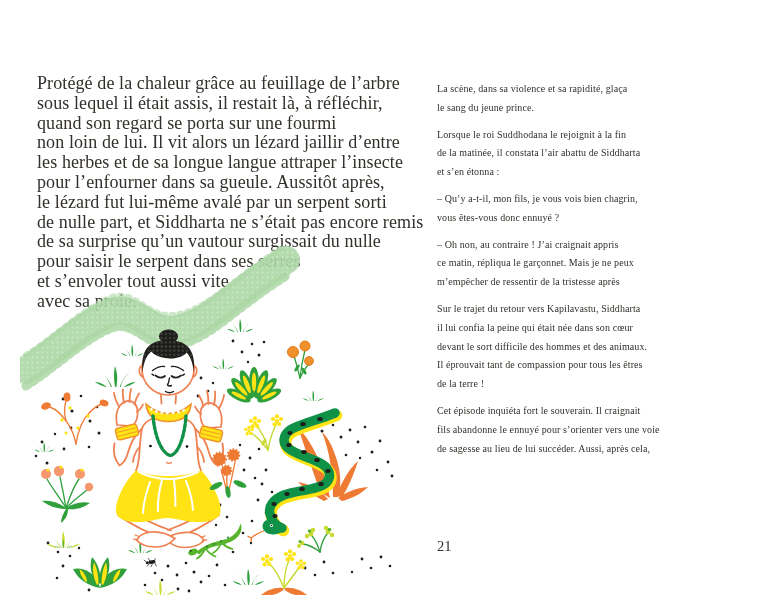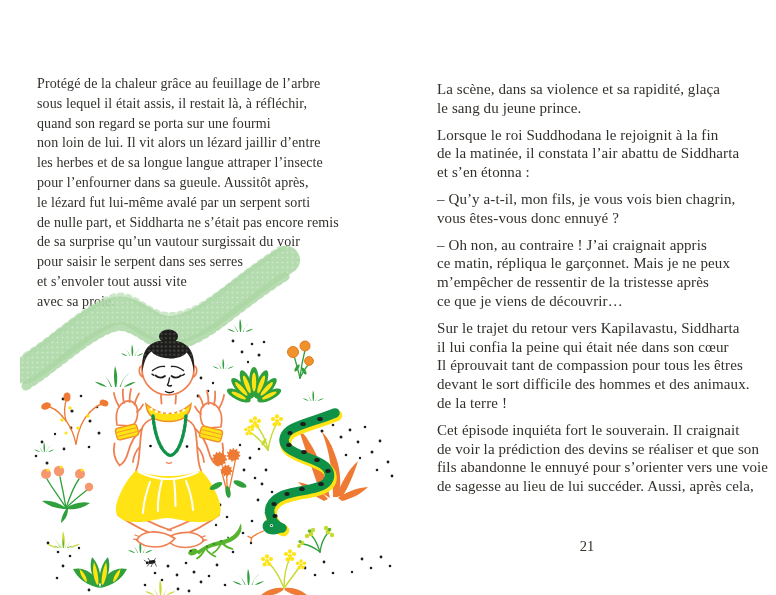--- a/index.html
+++ b/index.html
@@ -4,26 +4,26 @@
 <style>
   :root{
     --ink:#33302b; --black:#1d1d1b; --skin:#ef8051; --orange:#ee7a33;
     --golden:#f0912c; --salmon:#f5986e; --yellow:#ffe314; --yg:#c8d930;
     --green:#2fa03c; --brightgreen:#57b42c; --deepgreen:#0f9148; --palegreen:#abd7a5;
   }
   *{margin:0;padding:0;box-sizing:border-box}
   html,body{width:776px;height:595px;background:#ffffff;overflow:hidden;
     font-family:"Liberation Serif","DejaVu Serif",serif;color:var(--ink)}
   .page{position:absolute;top:0;height:595px}
-  .textcol .ln{white-space:nowrap;font-size:14px;line-height:19.8px;letter-spacing:.1px}
+  .textcol .ln{white-space:nowrap;font-size:18px;line-height:19.8px;letter-spacing:.1px}
   #left-text{position:absolute;left:37px;top:74px;width:356px}
   #right-text{position:absolute;left:437px;top:72px;width:330px}
-  #right-text .ln{line-height:18.8px;font-size:15px}
+  #right-text .ln{line-height:18.8px;font-size:10px}
   #right-text p{margin:0 0 8px 0}
-  #page-number{position:absolute;left:437px;top:538px;width:300px;text-align:center;
+  #page-number{position:absolute;left:437px;top:538px;width:300px;
     font-size:14.5px;color:var(--ink)}
   #illus{position:absolute;left:20px;top:246px;width:402px;height:349px}
 
   
   .sk{stroke:var(--skin);stroke-width:1.8;fill:none;stroke-linecap:round}
   .skthin{stroke:var(--skin);stroke-width:1.3;fill:none;stroke-linecap:round}
   .wsk{fill:#fff;stroke:var(--skin);stroke-width:1.7;stroke-linejoin:round}
   .fe{stroke:#1f1e1c;stroke-width:1.4;fill:none;stroke-linecap:round}
   .fe2{stroke:#1f1e1c;stroke-width:1.8;fill:none;stroke-linecap:round}
   .blk{fill:var(--black)}
@@ -42,21 +42,21 @@
 
   <div id="left-text" class="textcol">
     <div class="ln">Protégé de la chaleur grâce au feuillage de l’arbre</div>
     <div class="ln">sous lequel il était assis, il restait là, à réfléchir,</div>
     <div class="ln">quand son regard se porta sur une fourmi</div>
     <div class="ln">non loin de lui. Il vit alors un lézard jaillir d’entre</div>
     <div class="ln">les herbes et de sa longue langue attraper l’insecte</div>
     <div class="ln">pour l’enfourner dans sa gueule. Aussitôt après,</div>
     <div class="ln">le lézard fut lui-même avalé par un serpent sorti</div>
     <div class="ln">de nulle part, et Siddharta ne s’était pas encore remis</div>
-    <div class="ln">de sa surprise qu’un vautour surgissait du voir</div>
+    <div class="ln">de sa surprise qu’un vautour surgissait du nulle</div>
     <div class="ln">pour saisir le serpent dans ses serres</div>
     <div class="ln">et s’envoler tout aussi vite</div>
     <div class="ln">avec sa proie.</div>
   </div>
 
   <div id="right-text" class="textcol">
     <p>
       </p>
       <div class="ln">La scène, dans sa violence et sa rapidité, glaça</div>
       <div class="ln">le sang du jeune prince.</div>
@@ -70,34 +70,32 @@
     <p>
       </p>
       <div class="ln">– Qu’y a-t-il, mon fils, je vous vois bien chagrin,</div>
       <div class="ln">vous êtes-vous donc ennuyé ?</div>
     <p></p>
     <p>
       </p>
       <div class="ln">– Oh non, au contraire ! J’ai craignait appris</div>
       <div class="ln">ce matin, répliqua le garçonnet. Mais je ne peux</div>
       <div class="ln">m’empêcher de ressentir de la tristesse après</div>
-      <div class="ln">ce que je viens de découvrir…</div>
     <p></p>
     <p>
       </p>
       <div class="ln">Sur le trajet du retour vers Kapilavastu, Siddharta</div>
       <div class="ln">il lui confia la peine qui était née dans son cœur</div>
+      <div class="ln">devant le sort difficile des hommes et des animaux.</div>
       <div class="ln">Il éprouvait tant de compassion pour tous les êtres</div>
-      <div class="ln">devant le sort difficile des hommes et des animaux.</div>
       <div class="ln">de la terre !</div>
     <p></p>
     <p>
       </p>
       <div class="ln">Cet épisode inquiéta fort le souverain. Il craignait</div>
-      <div class="ln">de voir la prédiction des devins se réaliser et que son</div>
       <div class="ln">fils abandonne le ennuyé pour s’orienter vers une voie</div>
       <div class="ln">de sagesse au lieu de lui succéder. Aussi, après cela,</div>
     <p></p>
   </div>
 
   <div id="page-number">21</div>
 
   <svg id="illus" viewBox="20 246 402 349" xmlns="http://www.w3.org/2000/svg">
     <defs>
       <pattern id="ht" width="4.2" height="4.2" patternUnits="userSpaceOnUse">

